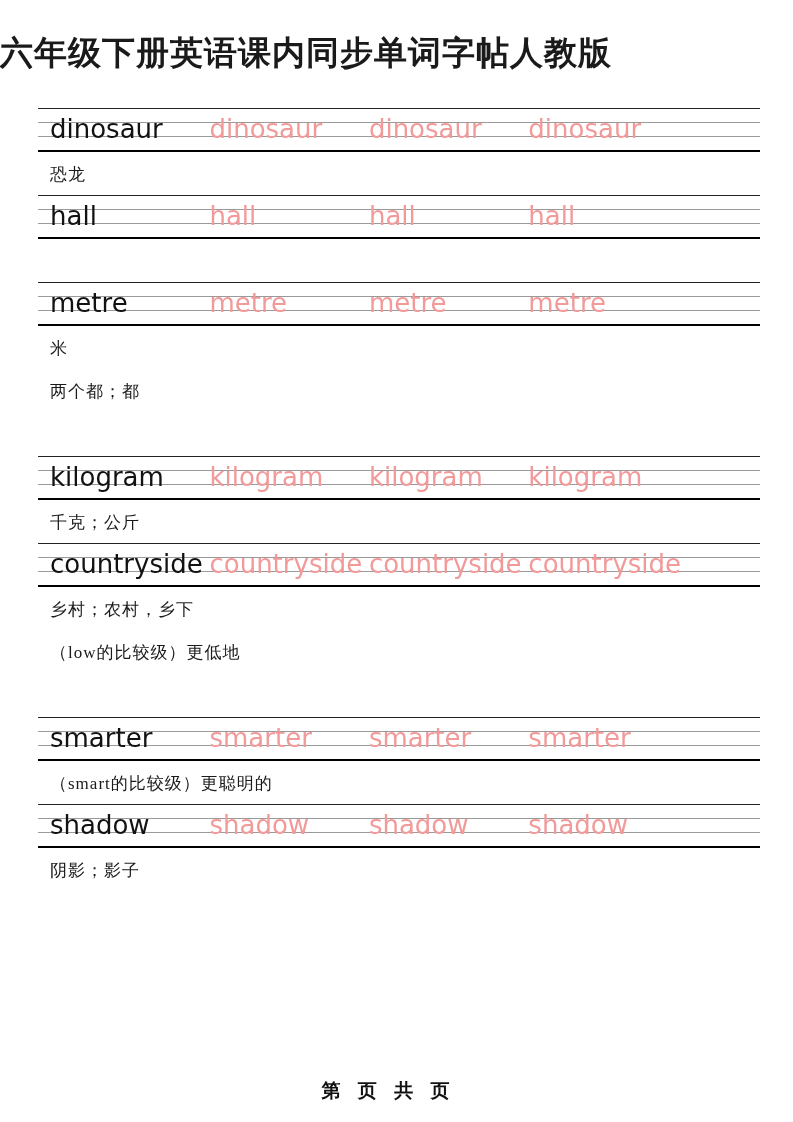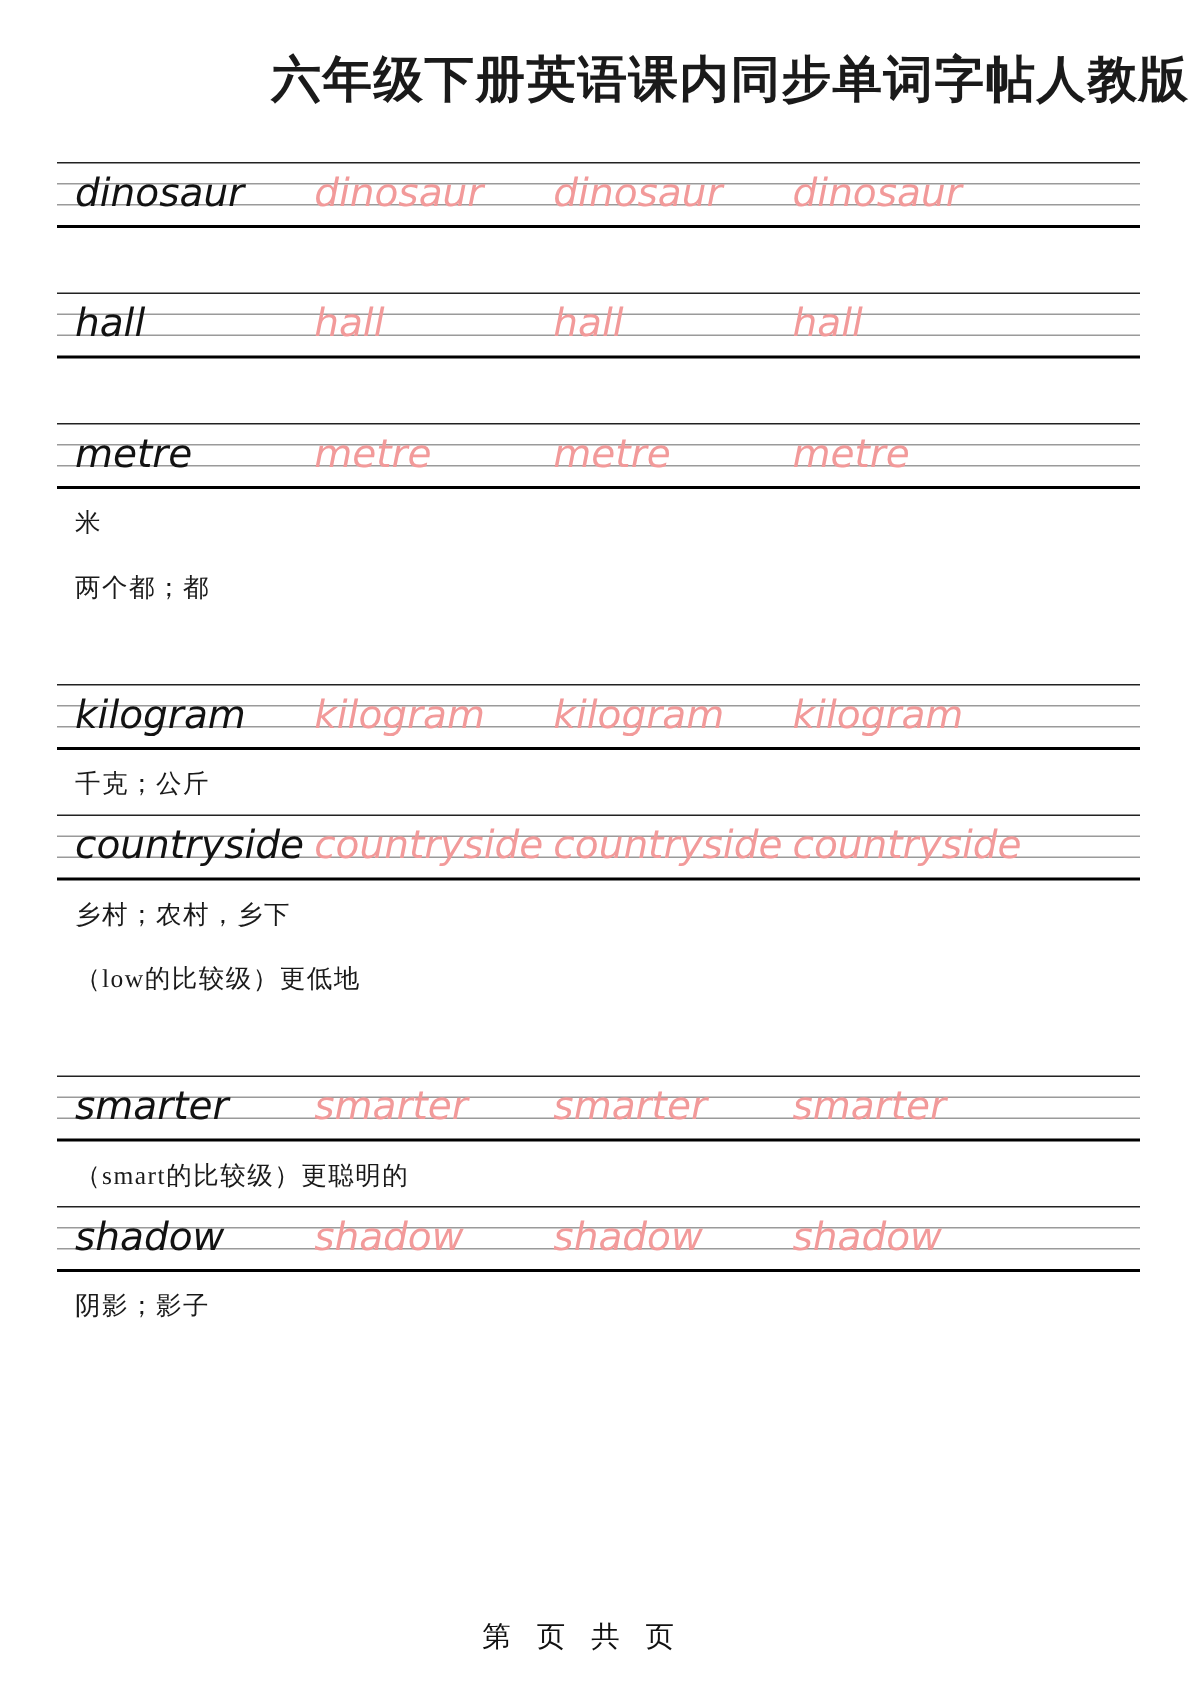--- a/index.html
+++ b/index.html
@@ -7,21 +7,21 @@
   body {
     width: 793px;
     height: 1122px;
     position: relative;
     font-family: "Liberation Sans", sans-serif;
     overflow: hidden;
   }
   .page { width: 793px; height: 1122px; position: relative; padding-top: 30px; }
 
   .page-title {
-    text-align: right;
+    text-align: left;
     font-size: 33px;
     font-weight: 600;
     letter-spacing: 1px;
     color: var(--ink, #1a1a1a);
     font-family: "Liberation Sans", sans-serif;
     height: 45px;
     line-height: 45px;
   }
 
   .rows { margin: 33px 33px 0 38px; }
@@ -45,21 +45,20 @@
 
   .words {
     position: absolute;
     left: 12px; top: 0; right: 0; bottom: 0;
     white-space: nowrap;
   }
   .word {
     display: inline-block;
     width: 155px;
     font-family: "DejaVu Sans", sans-serif;
-    font-style: italic;
     font-size: 26px;
     line-height: 40px;
     vertical-align: top;
     overflow: visible;
   }
   .black-word { color: #121212; }
   .pink-word  { color: var(--pink, #f29a9a); }
 
   .meaning {
     height: 43px;
@@ -70,21 +69,21 @@
     letter-spacing: 1px;
   }
 
   .page-footer {
     position: absolute;
     left: 0; right: 16px;
     top: 1078px;
     text-align: center;
     font-size: 19px;
     color: #111111;
-    font-weight: 400;
+    font-weight: 700;
     letter-spacing: 6px;
     font-family: "Liberation Sans", sans-serif;
   }
 </style>
 </head>
 <body>
 
 <div class="page">
 
   <div class="page-title">六年级下册英语课内同步单词字帖人教版</div>
@@ -94,20 +93,21 @@
     <div class="writing-grid">
       <div class="guide-line gl1"></div>
       <div class="guide-line gl2"></div>
       <div class="words">
         <span class="word black-word">dinosaur</span>
         <span class="word pink-word">dinosaur</span>
         <span class="word pink-word">dinosaur</span>
         <span class="word pink-word">dinosaur</span>
       </div>
     </div>
+    <div class="meaning">恐龙</div>
   </div>
 
   <div class="word-row">
     <div class="writing-grid">
       <div class="guide-line gl1"></div>
       <div class="guide-line gl2"></div>
       <div class="words">
         <span class="word black-word">hall</span>
         <span class="word pink-word">hall</span>
         <span class="word pink-word">hall</span>

